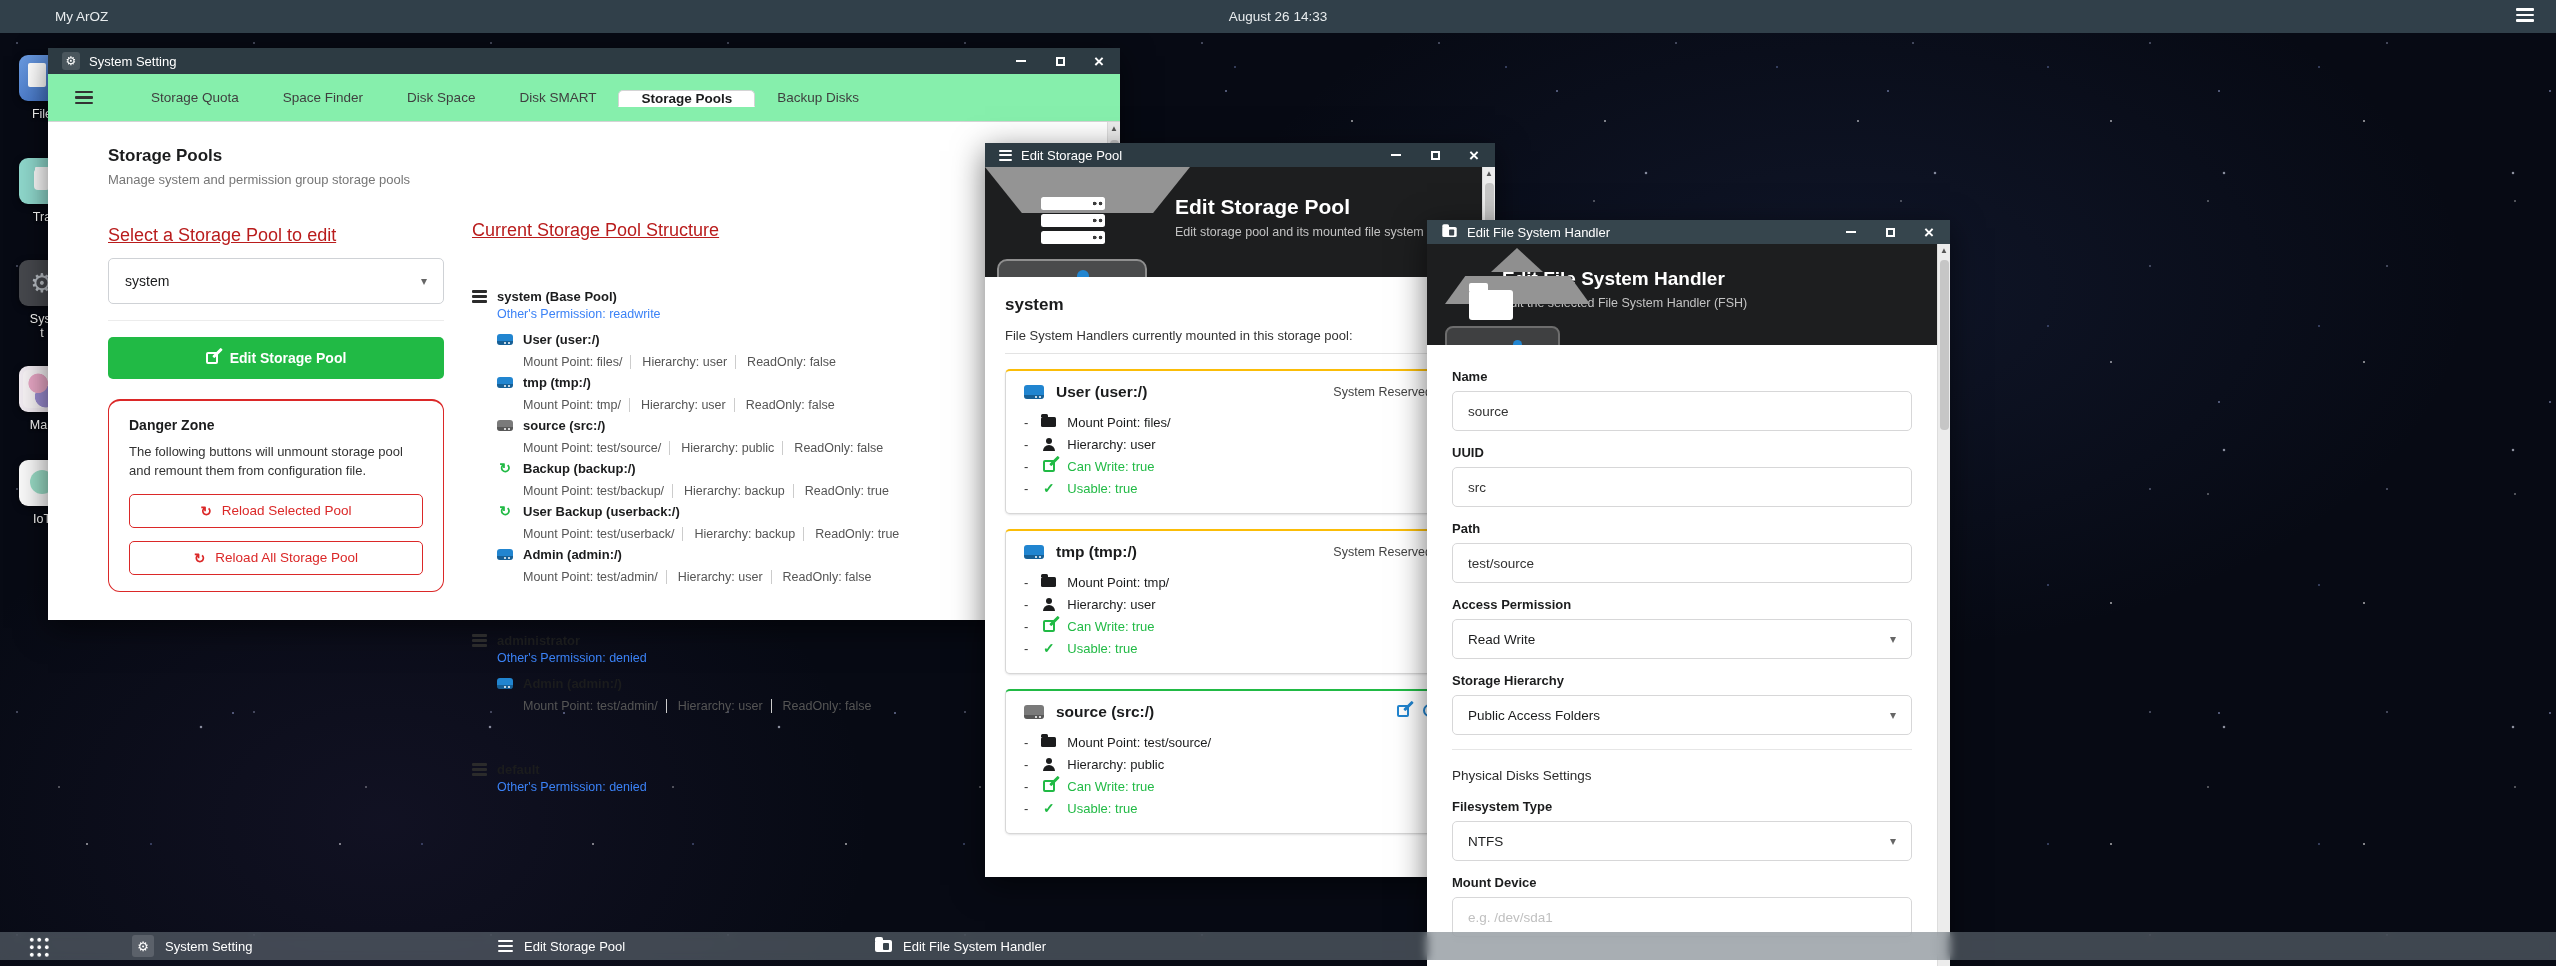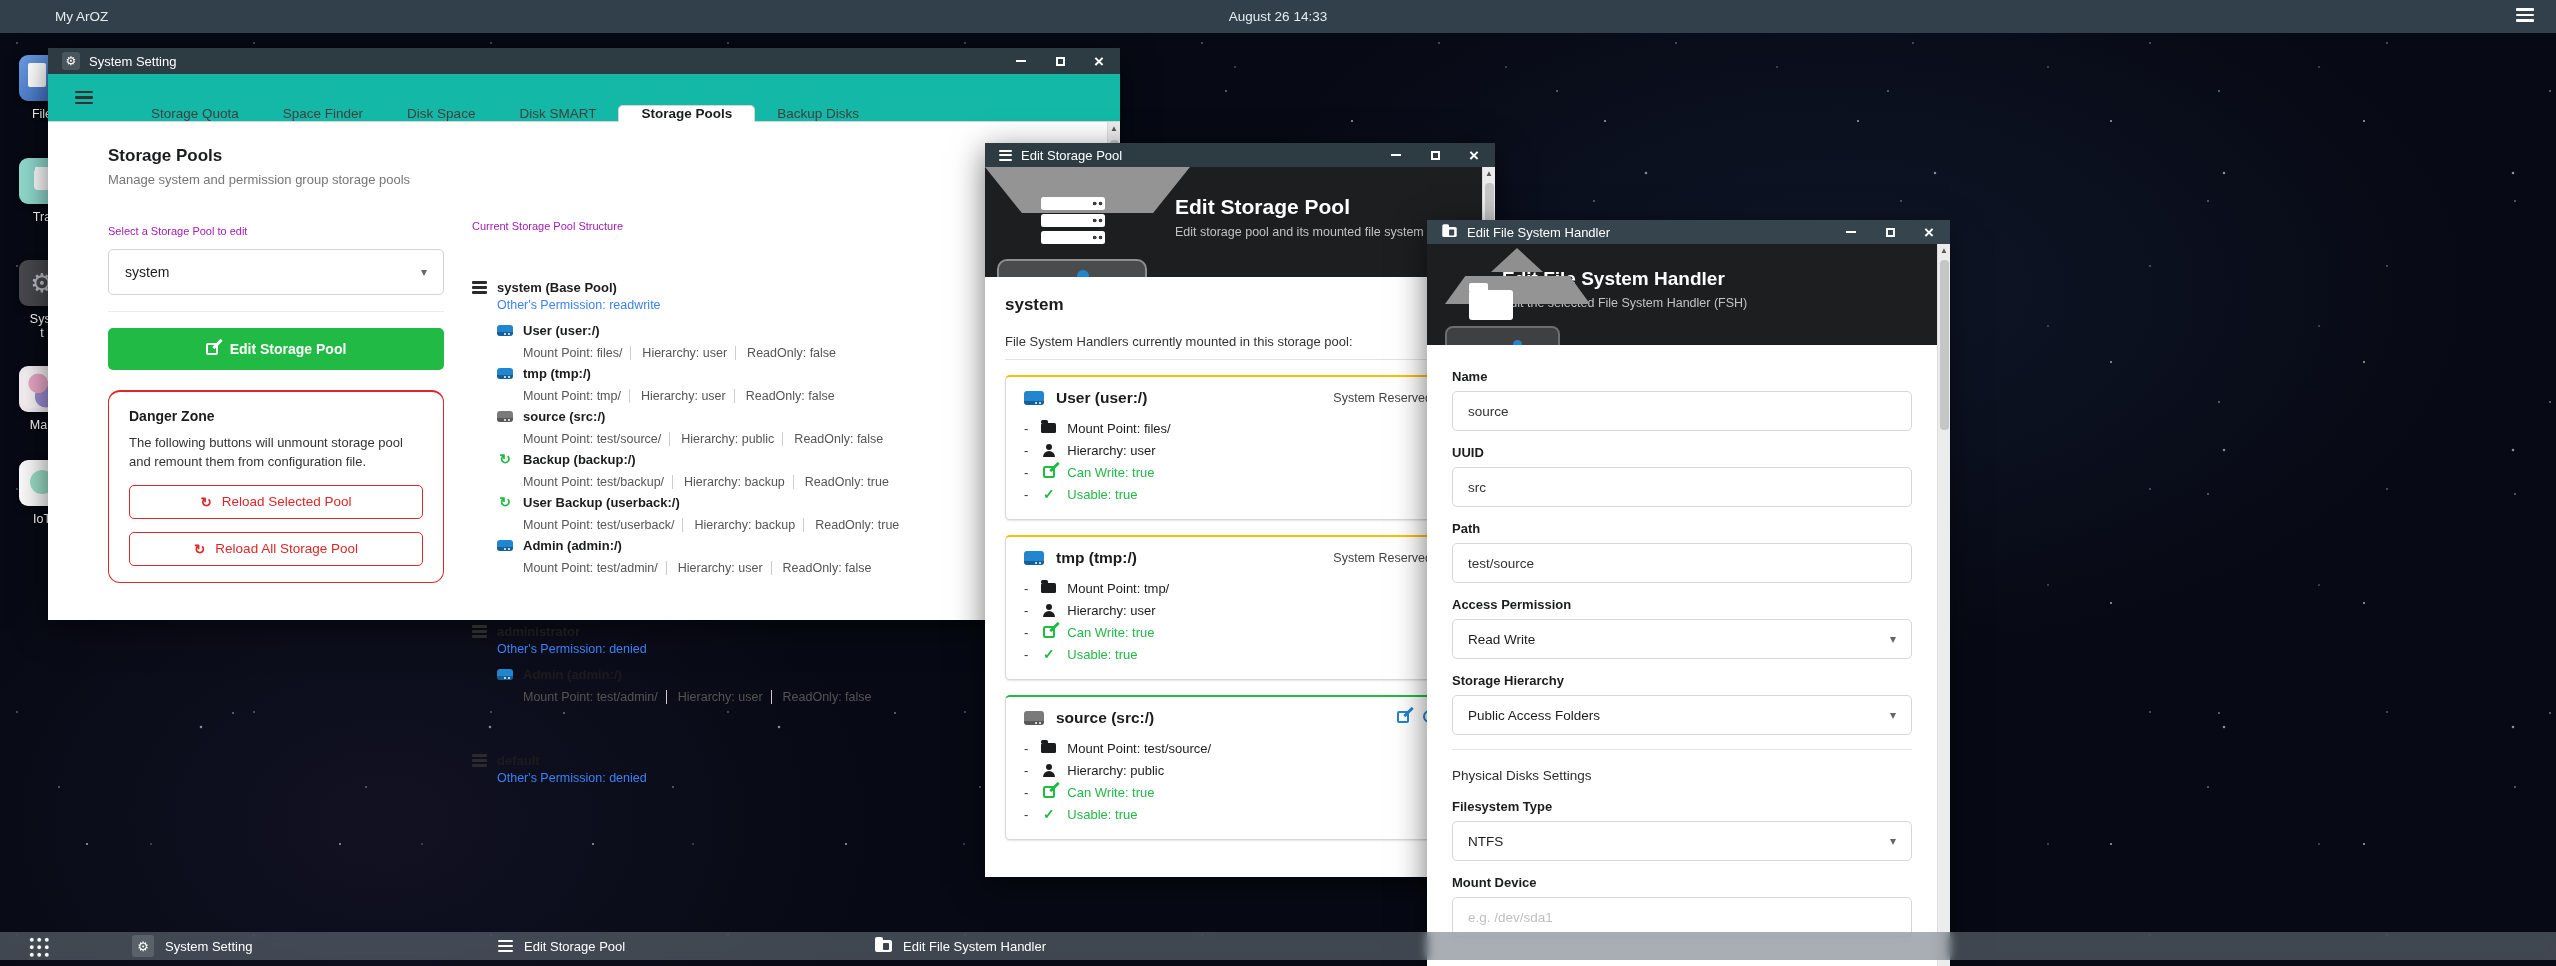--- a/index.html
+++ b/index.html
@@ -77,29 +77,29 @@
   .icon-editsq { width:12px; height:12px; border:2px solid currentColor; border-radius:2px; position:relative; display:inline-block; }
   .icon-editsq::after { content:""; position:absolute; width:3px; height:12px; background:currentColor; transform:rotate(45deg); top:-7px; right:-3px; border-radius:1px; box-shadow:0 0 0 1px rgba(255,255,255,.0); }
   .icon-circle { width:13px; height:13px; border:2.5px solid #2185d0; border-radius:50%; display:inline-block; }
   .glyph-green { color:#21ba45; } .glyph-blue { color:#2185d0; } .glyph-red { color:#db2828; }
   
   .scrollbar { position:absolute; width:13px; background:#ececec; border-left:1px solid #ddd; }
   .scroll-up { position:absolute; top:2px; left:0; right:0; text-align:center; font-size:8px; color:#555; cursor:pointer; }
   .scroll-thumb { position:absolute; left:2px; width:9px; background:#c6c6c6; border-radius:4px; cursor:pointer; }
   
   .ss-win { left:48px; top:48px; width:1072px; height:572px; z-index:2; }
-  .tabbar { height:48px; background:#14b8a6; border-bottom:1px solid #d4d4d5; display:flex; align-items:flex-end; padding-left:27px; position:relative; }
+  .tabbar { height:48px; background:#86efac; border-bottom:1px solid #d4d4d5; display:flex; align-items:center; padding-left:27px; position:relative; }
   .tabbar .menu-ic { align-self:center; margin-right:36px; }
   .tab { display:flex; align-items:center; padding:0 22px; font-size:13.5px; color:#3f3f3f; cursor:pointer; }
   .tab.active { font-weight:bold; color:#1b1c1d; background:#fff; border:1px solid #d4d4d5; border-bottom:1px solid #fff; border-radius:5px 5px 0 0; margin-bottom:-1px; }
   .ss-content { position:absolute; top:74px; left:0; right:0; bottom:0; background:#fff; }
   .ss-left { position:absolute; left:60px; top:24px; width:336px; }
   .ss-h3 { font-size:17px; font-weight:bold; color:#1b1c1d; }
   .ss-sub { font-size:13px; color:#767676; margin-top:6px; }
-  .field-label { font-size:11px; color:#a21caf; margin-top:38px; }
+  .field-label { font-size:18px; color:#b91c1c; margin-top:38px;text-decoration:underline; }
   .selectbox { margin-top:12px; height:46px; border:1px solid #cfd2d6; border-radius:5px; background:#fff; display:flex; align-items:center; justify-content:space-between; padding:0 16px; font-size:14px; color:#1b1c1d; cursor:pointer; }
   .caret { font-size:12px; color:#666; }
   .hr { height:1px; background:#ececec; margin-top:16px; }
   .btn-green { margin-top:16px; height:42px; width:100%; background:#21ba45; border:none; border-radius:5px; color:#fff; font-weight:bold; font-size:14px; display:flex; align-items:center; justify-content:center; gap:12px; cursor:pointer; font-family:inherit; }
   .danger { margin-top:20px; border:1px solid #db2828; border-top:2px solid #db2828; border-radius:12px; padding:16px 20px 16px; }
   .danger h4 { font-size:14px; font-weight:bold; color:#1b1c1d; }
   .danger p { font-size:13px; color:#333; margin-top:10px; line-height:1.45; }
   .btn-red { margin-top:13px; height:34px; width:100%; background:#fff; border:1px solid #db2828; border-radius:5px; color:#db2828; font-size:13.5px; display:flex; align-items:center; justify-content:center; gap:10px; cursor:pointer; font-family:inherit; }
   .ss-right { position:absolute; left:424px; top:98px; width:610px; }
   .tree { margin-top:16px; }
@@ -125,21 +125,21 @@
     background-image:radial-gradient(circle at 84% 50%, #3b3b3b 1.6px, transparent 2.1px), radial-gradient(circle at 93% 50%, #3b3b3b 1.6px, transparent 2.1px); }
   .folder-big { position:absolute; width:44px; height:30px; background:#fff; border-radius:3px; }
   .folder-big::before { content:""; position:absolute; top:-7px; left:0; width:19px; height:8px; background:#fff; border-radius:2px 2px 0 0; }
   .tri { position:absolute; width:0; height:0; border-left:26px solid transparent; border-right:26px solid transparent; border-bottom:24px solid #8f8f8f; }
   
   .ep-win { left:985px; top:143px; width:510px; height:734px; z-index:3; overflow:hidden; }
   .ep-hero { height:110px; }
   .ep-hero .text { margin-left:190px; padding-top:28px; }
   .ep-body { position:relative; background:#fff; height:600px; padding:18px 44px 0 20px; }
   .ep-body h3 { font-size:17px; font-weight:bold; color:#1b1c1d; }
-  .ep-desc { font-size:13px; color:#333; margin-top:19px; }
+  .ep-desc { font-size:13px; color:#333; margin-top:13px; }
   .ep-hr { height:1px; background:#e3e3e3; margin-top:10px; }
   .card { margin-top:15px; border:1px solid rgba(34,36,38,.18); border-top:2px solid #fbbd08; border-radius:5px; box-shadow:0 1px 2px rgba(34,36,38,.12); padding:12px 18px 14px; position:relative; background:#fff; }
   .card.green-top { border-top-color:#21ba45; }
   .card-head { display:flex; align-items:center; gap:12px; }
   .card-name { font-size:15.5px; font-weight:bold; color:#1b1c1d; }
   .card-badge { position:absolute; right:18px; top:14px; font-size:12.5px; color:#444; }
   .card-actions { position:absolute; right:14px; top:13px; display:flex; gap:14px; align-items:center; }
   .card-items { margin-top:10px; }
   .card-item { display:flex; align-items:center; gap:10px; font-size:13px; color:#1b1c1d; height:22px; }
   .card-item::before { content:"-"; color:#333; margin-right:2px; }

